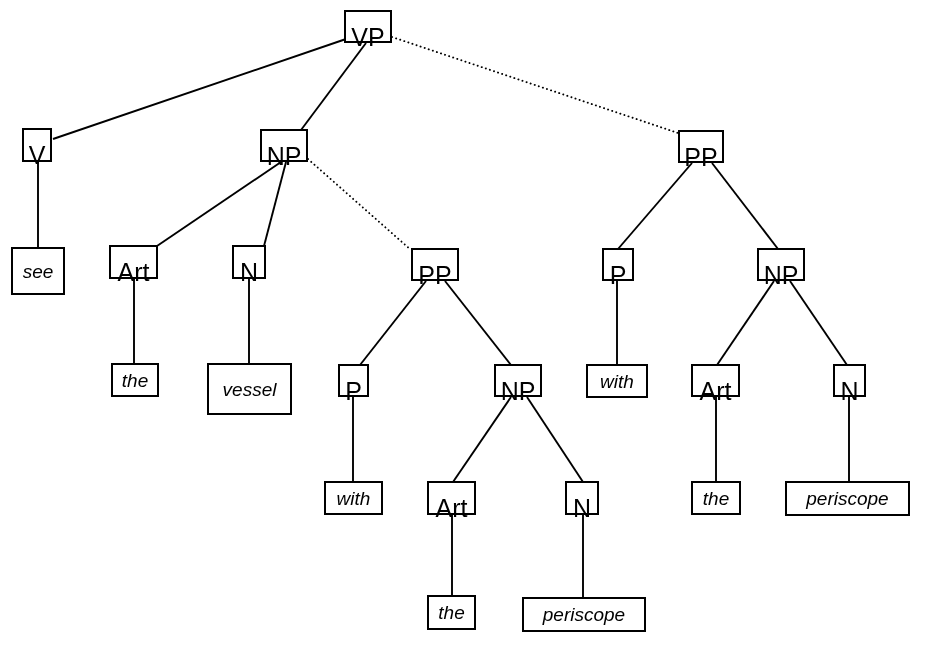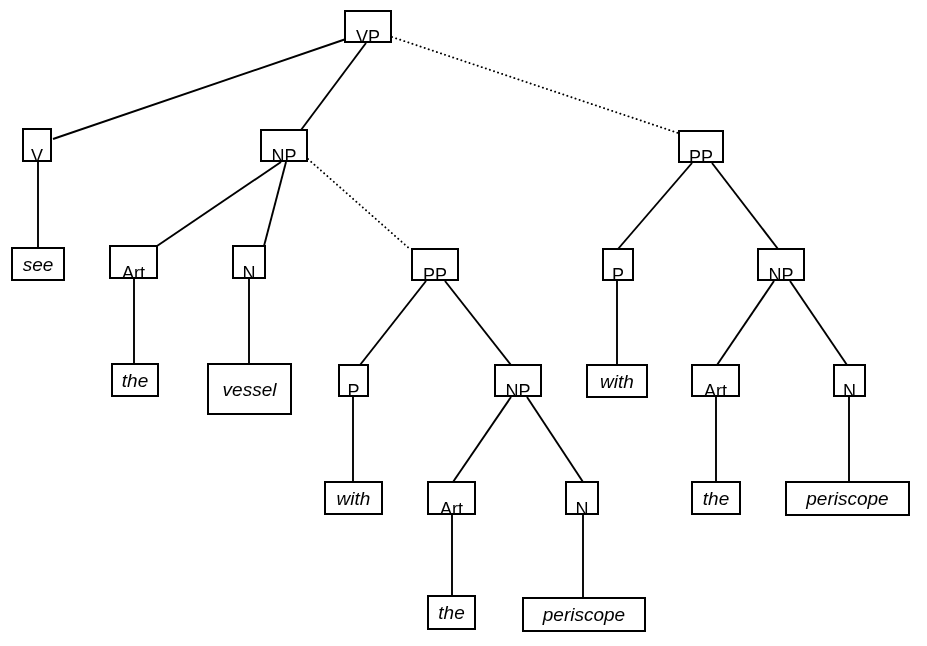--- a/index.html
+++ b/index.html
@@ -28,21 +28,21 @@
     border: 2px solid #000000;
     background: #ffffff;
     display: flex;
     align-items: center;
     justify-content: center;
     color: #000000;
     line-height: 1;
     white-space: nowrap;
   }
   .node-cat {
-    font-size: 18px;
+    font-size: 25px;
     font-style: normal;
     margin-top: 21px;
   }
   .node-leaf {
     font-size: 19px;
     font-style: italic;
   }
   .edge-solid {
     stroke: #000000;
     stroke-width: 1.9;
@@ -91,21 +91,21 @@
       </div>
       <div class="node-box" style="left: 22px; top: 128px; width: 30px; height: 34px;">
         <span class="node-cat">V</span>
       </div>
       <div class="node-box" style="left: 260px; top: 129px; width: 48px; height: 33px;">
         <span class="node-cat">NP</span>
       </div>
       <div class="node-box" style="left: 678px; top: 130px; width: 46px; height: 33px;">
         <span class="node-cat">PP</span>
       </div>
-      <div class="node-box" style="left: 11px; top: 247px; width: 54px; height: 34px;">
+      <div class="node-box" style="left: 11px; top: 247px; width: 54px; height: 48px;">
         <span class="node-leaf">see</span>
       </div>
       <div class="node-box" style="left: 109px; top: 245px; width: 49px; height: 34px;">
         <span class="node-cat">Art</span>
       </div>
       <div class="node-box" style="left: 232px; top: 245px; width: 34px; height: 34px;">
         <span class="node-cat">N</span>
       </div>
       <div class="node-box" style="left: 411px; top: 248px; width: 48px; height: 33px;">
         <span class="node-cat">PP</span>

